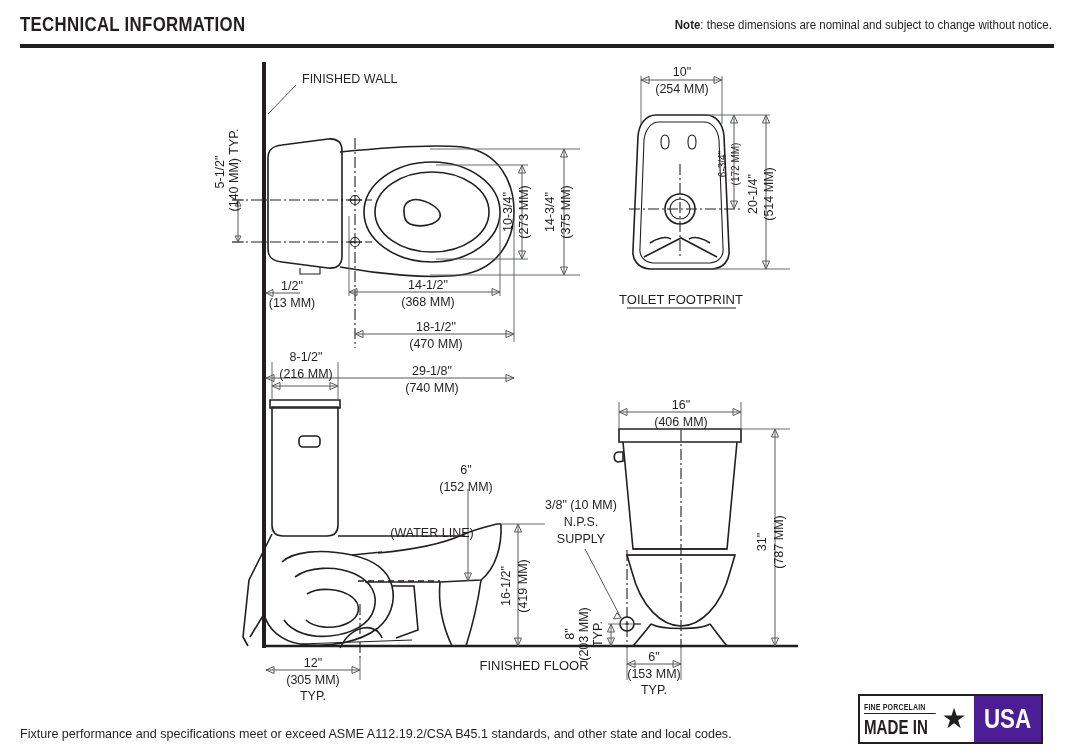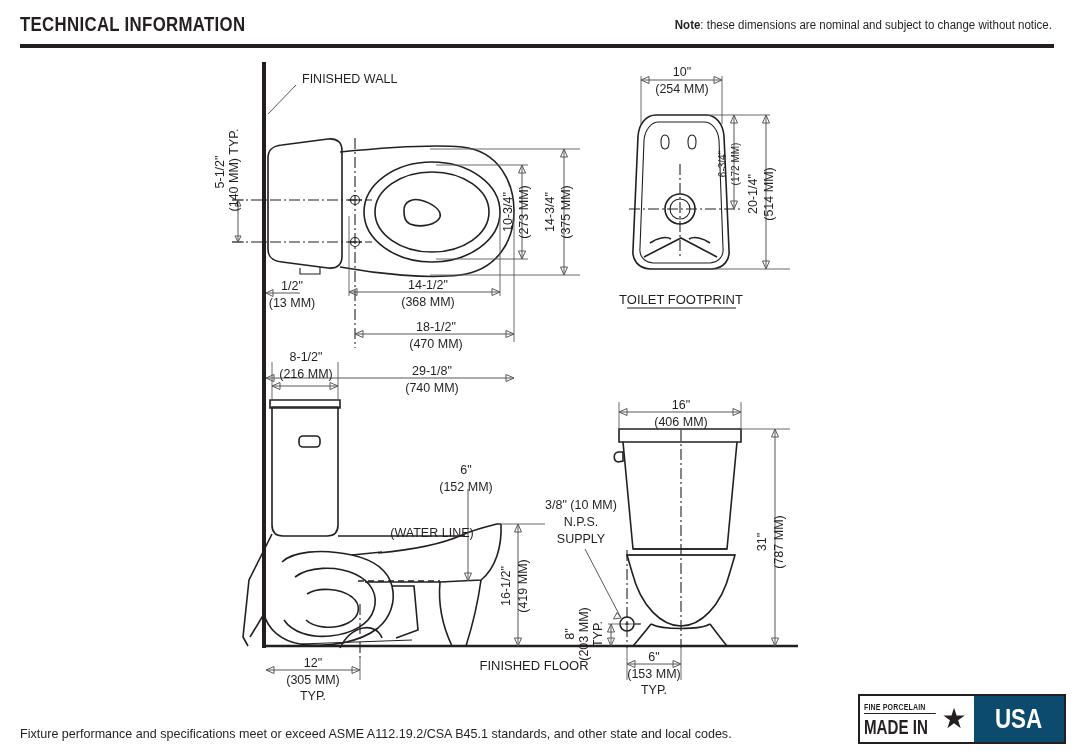--- a/index.html
+++ b/index.html
@@ -59,21 +59,21 @@
     left: 20px; top: 726px;
     font-size: 13.5px;
     color: #231f20;
     transform: scaleX(0.93);
     transform-origin: left center;
     white-space: nowrap;
   }
   #usa-badge {
     position: absolute;
     left: 858px; top: 694px;
-    width: 208px; height: 50px;
+    width: 185px; height: 50px;
     border: 2px solid #231f20;
     background: #fff;
     display: flex;
     align-items: stretch;
   }
   .badge-left {
     width: 74px;
     padding: 3px 3px 2px 4px;
     display: flex;
     flex-direction: column;
@@ -106,21 +106,21 @@
   }
   .badge-star {
     width: 40px;
     display: flex; align-items: center; justify-content: center;
     color: #231f20;
     font-size: 28px;
     line-height: 1;
   }
   .badge-usa {
     flex: 1;
-    background: #0c4a6e;
+    background: #4c1d95;
     display: flex; align-items: center; justify-content: center;
   }
   .badge-usa span {
     font-family: "Liberation Sans Narrow", "Liberation Sans", sans-serif;
     font-size: 28px;
     font-weight: bold;
     color: #ffffff;
     line-height: 1;
     transform: scaleX(0.80);
     white-space: nowrap;

